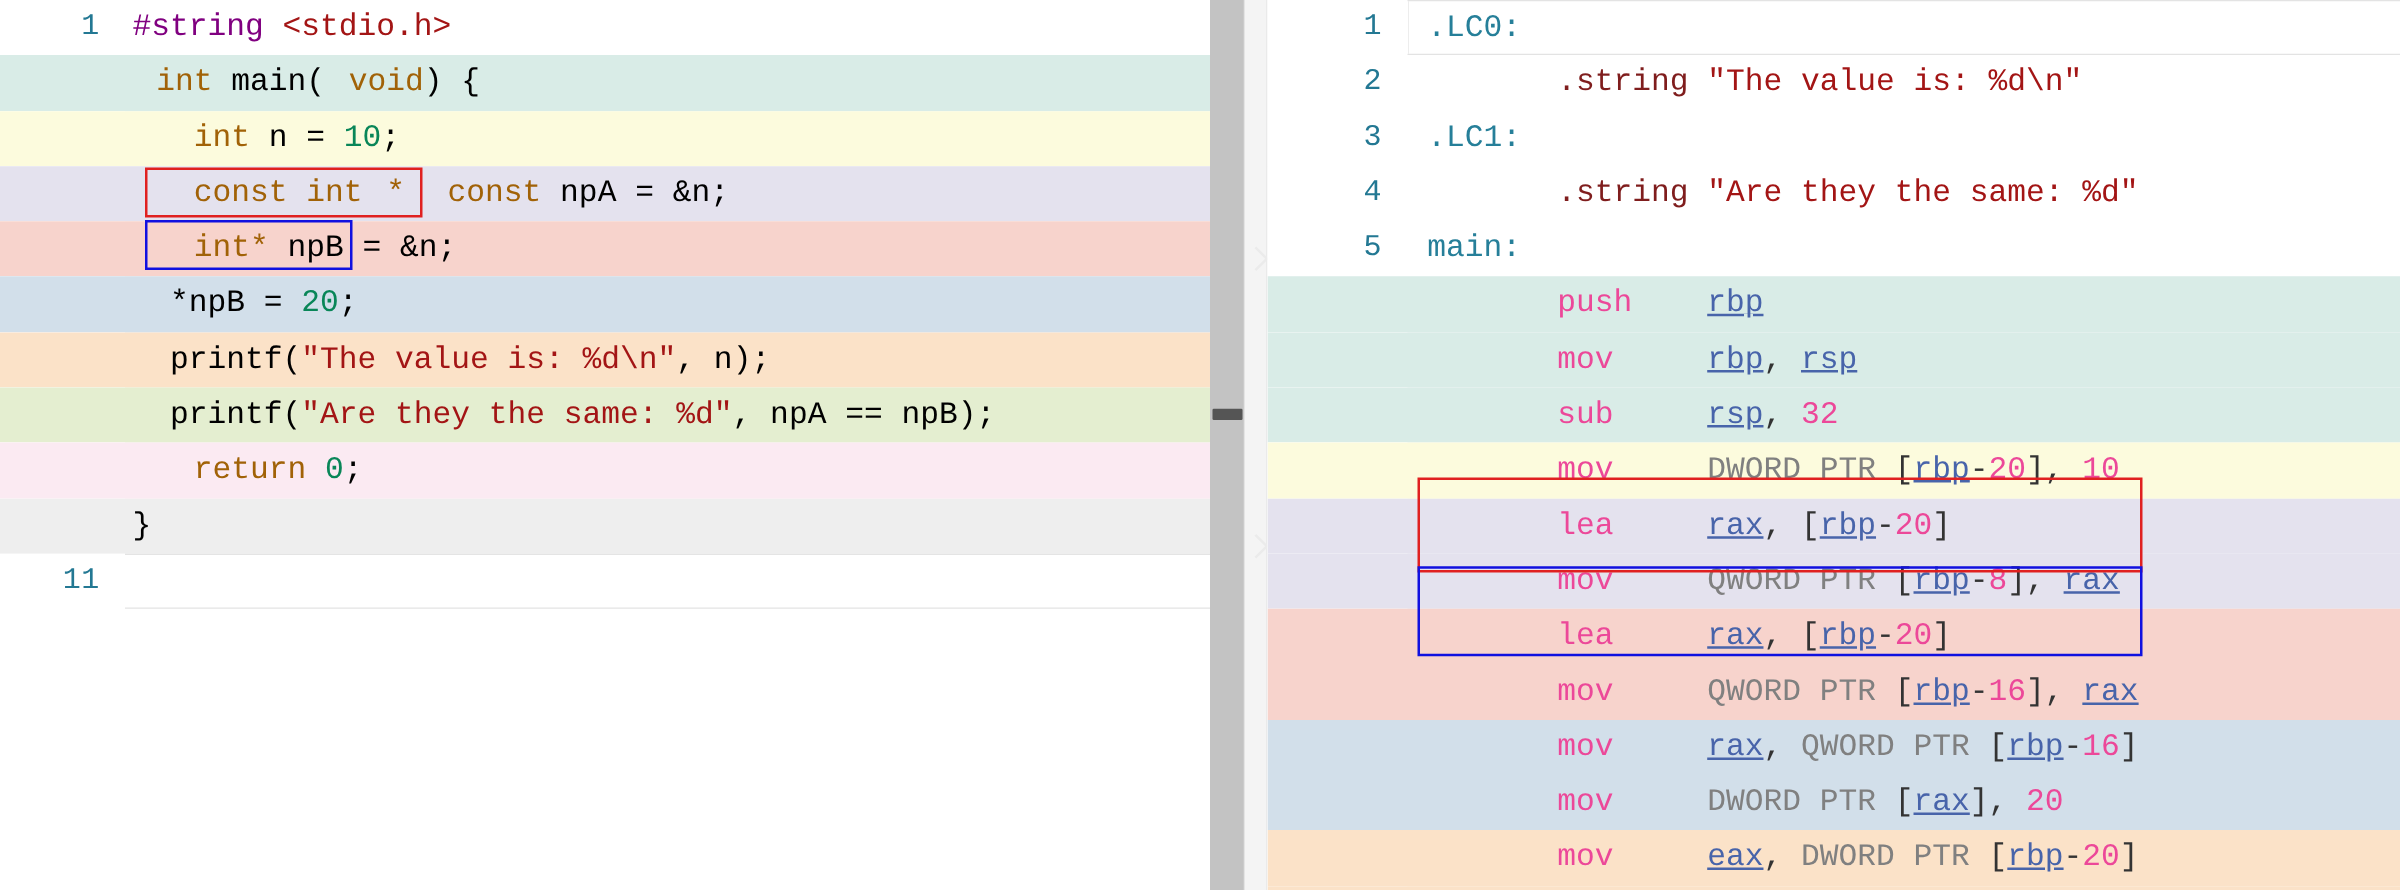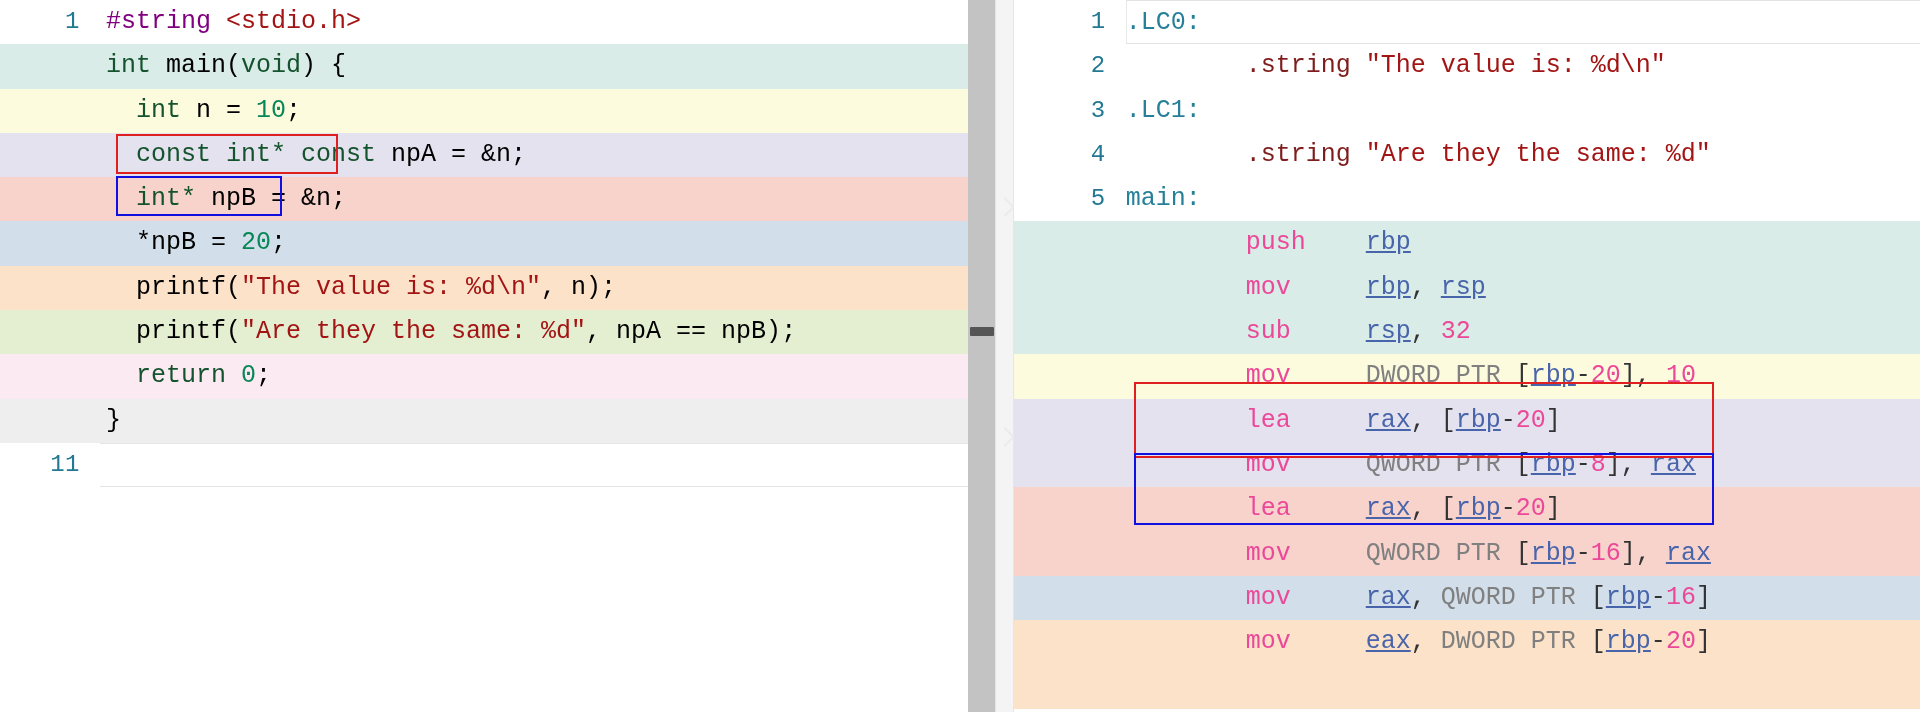--- a/index.html
+++ b/index.html
@@ -79,27 +79,27 @@
     border-top: 1px solid #e3e3e3;
     border-bottom: 1px solid #e3e3e3;
     box-shadow: inset 1px 0 0 #e8e8e8;
   }
   .curline-src .content {
     border-top: 1px solid #e4e4e4;
     border-bottom: 1px solid #e4e4e4;
   }
 
   
-  .kw      { color: #14532d; }        
+  .kw      { color: #a16207; margin-left: 19px; }        
   .pp      { color: #800080; }        
   .hdr     { color: #a31515; }        
   .str     { color: #a31515; }        
   .num     { color: #098658; }        
   .plain   { color: #000000; }
-  .lbl     { color: #267f99; }        
+  .lbl     { color: #267f99; padding-left: 16px; }        
   .dir     { color: #7f1d1d; }        
   .mn      { color: #ec4899; font-weight: 400; text-align: center; } 
   .reg     { color: #4864aa; text-decoration: underline; }        
   .ptr     { color: #808080; }        
   .punc    { color: #333333; }
   .anum    { color: #ec4899; }        
 
   
   .bg-none   { background: transparent; }
   .bg-teal   { background: #d9ece7; }
@@ -313,20 +313,25 @@
           <div class="rowbg bg-red"></div>
           <div class="gutter">13</div>
           <div class="content"><span class="plain">        </span><span class="mn">mov</span><span class="plain">     </span><span class="ptr">QWORD PTR </span><span class="punc">[</span><span class="reg">rbp</span><span class="punc">-</span><span class="anum">16</span><span class="punc">], </span><span class="reg">rax</span></div>
         </div>
         <div class="line">
           <div class="rowbg bg-blue"></div>
           <div class="gutter">14</div>
           <div class="content"><span class="plain">        </span><span class="mn">mov</span><span class="plain">     </span><span class="reg">rax</span><span class="punc">, </span><span class="ptr">QWORD PTR </span><span class="punc">[</span><span class="reg">rbp</span><span class="punc">-</span><span class="anum">16</span><span class="punc">]</span></div>
         </div>
         <div class="line">
+          <div class="rowbg bg-blue"></div>
+          <div class="gutter">15</div>
+          <div class="content"><span class="plain">        </span><span class="mn">mov</span><span class="plain">     </span><span class="ptr">DWORD PTR </span><span class="punc">[</span><span class="reg">rax</span><span class="punc">], </span><span class="anum">20</span></div>
+        </div>
+        <div class="line">
           <div class="rowbg bg-orange"></div>
           <div class="gutter">16</div>
           <div class="content"><span class="plain">        </span><span class="mn">mov</span><span class="plain">     </span><span class="reg">eax</span><span class="punc">, </span><span class="ptr">DWORD PTR </span><span class="punc">[</span><span class="reg">rbp</span><span class="punc">-</span><span class="anum">20</span><span class="punc">]</span></div>
         </div>
         <div class="line">
           <div class="rowbg bg-orange"></div>
           <div class="gutter">17</div>
           <div class="content"></div>
         </div>
       </div>

